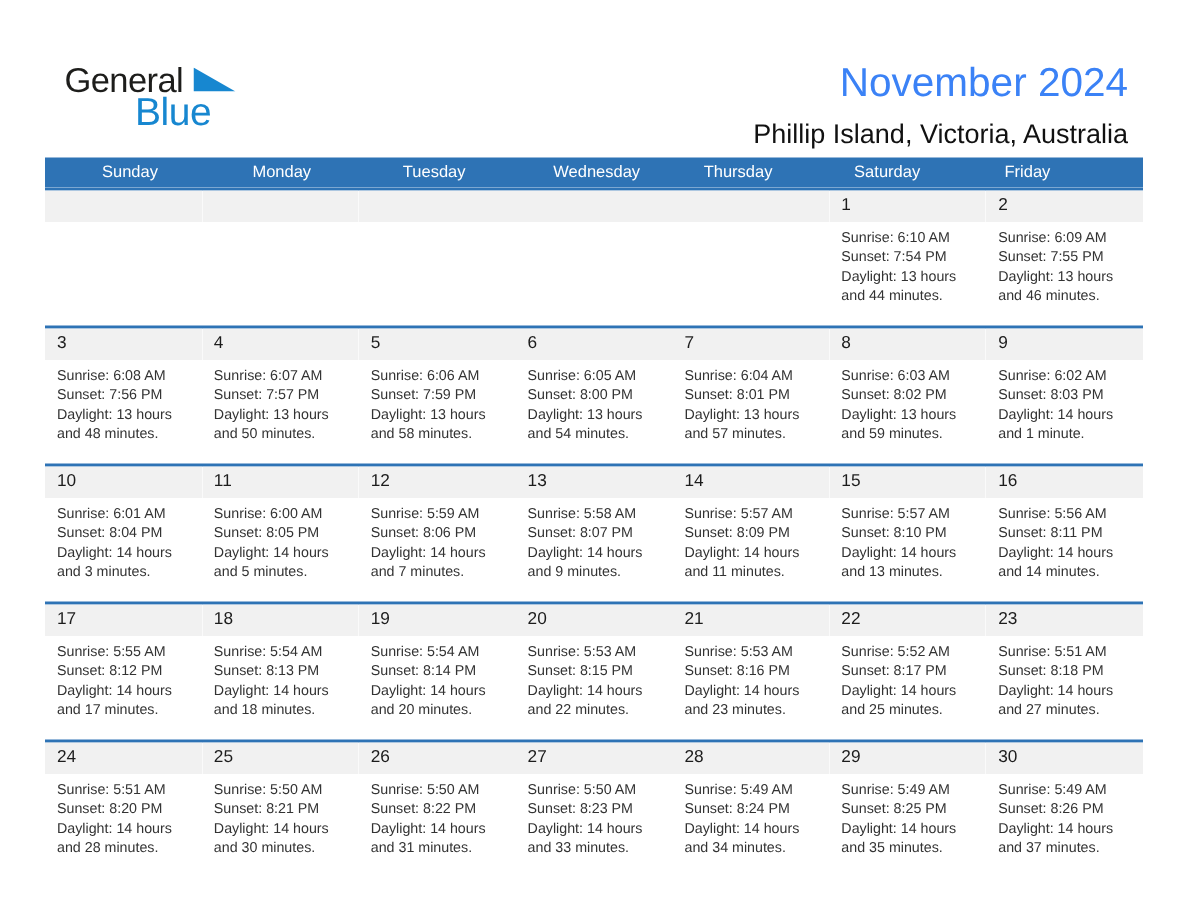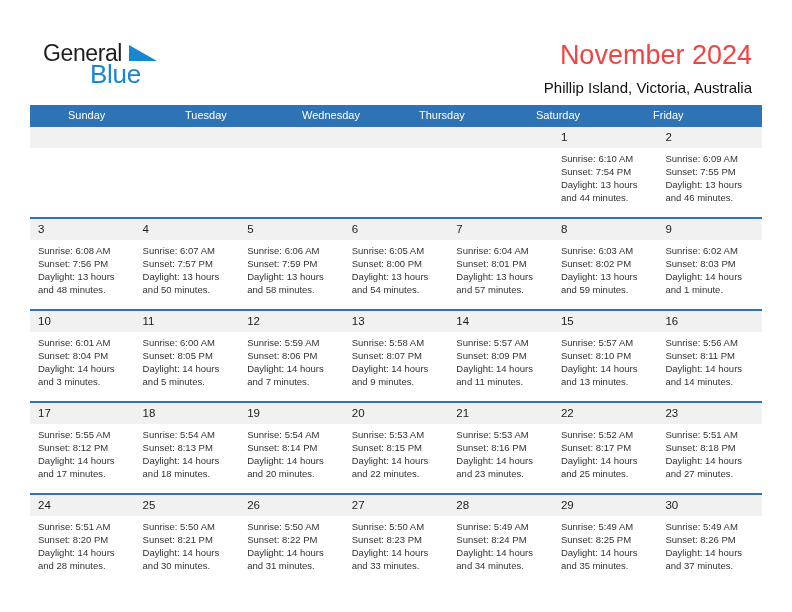--- a/index.html
+++ b/index.html
@@ -13,22 +13,22 @@
   body{font-family:"Liberation Sans","DejaVu Sans",sans-serif;}
   .page{position:relative;width:792px;height:612px;background:#ffffff;overflow:hidden;}
 
   
   .logo{position:absolute;left:43px;top:40px;width:130px;height:48px;}
   .logo-general{position:absolute;left:0;top:0;font-size:23px;letter-spacing:-0.4px;color:#1d1d1b;}
   .logo-triangle{position:absolute;left:86px;top:5px;}
   .logo-blue{position:absolute;left:47px;top:19px;font-size:26px;letter-spacing:-0.3px;color:var(--logo-blue);}
 
   
-  .title{position:absolute;right:40px;top:40px;font-size:27px;color:#ef4444;white-space:nowrap;}
-  .subtitle{position:absolute;right:40px;top:79px;font-size:15px;color:#111111;white-space:nowrap;}
+  .title{position:absolute;right:40px;top:40px;font-size:27px;color:#3b82f6;white-space:nowrap;}
+  .subtitle{position:absolute;right:40px;top:79px;font-size:18px;color:#111111;white-space:nowrap;}
 
   
   .calendar{position:absolute;left:30px;top:105px;width:732px;}
   .weekday-row{display:flex;background:var(--blue);height:20px;padding-left:30px;}
   .weekday-cell{flex:1 1 0;color:#ffffff;font-size:11px;line-height:20px;padding-left:8px;box-sizing:border-box;overflow:hidden;}
   .week-row{display:flex;height:92px;border-top:2px solid var(--blue);box-sizing:border-box;background:#ffffff;}
   .day-cell{flex:1 1 0;box-sizing:border-box;overflow:hidden;}
   .day-band{height:21px;background:var(--band);font-size:11.5px;color:var(--ink);padding:4px 0 0 8px;box-sizing:border-box;}
   .day-details{padding:5px 6px 0 8px;font-size:9.5px;line-height:12.9px;color:var(--detail);}
 </style>
@@ -46,20 +46,21 @@
     </span>
     <span class="logo-blue">Blue</span>
   </div>
 
   <div class="title">November 2024</div>
   <div class="subtitle">Phillip Island, Victoria, Australia</div>
 
   <div class="calendar">
     <div class="weekday-row">
         <div class="weekday-cell">Sunday</div>
+        <div class="weekday-cell">Monday</div>
         <div class="weekday-cell">Tuesday</div>
         <div class="weekday-cell">Wednesday</div>
         <div class="weekday-cell">Thursday</div>
         <div class="weekday-cell">Saturday</div>
         <div class="weekday-cell">Friday</div>
       </div>
     <div id="weeks-container">
         <div class="week-row">
           <div class="day-cell">
             <div class="day-band"></div>

